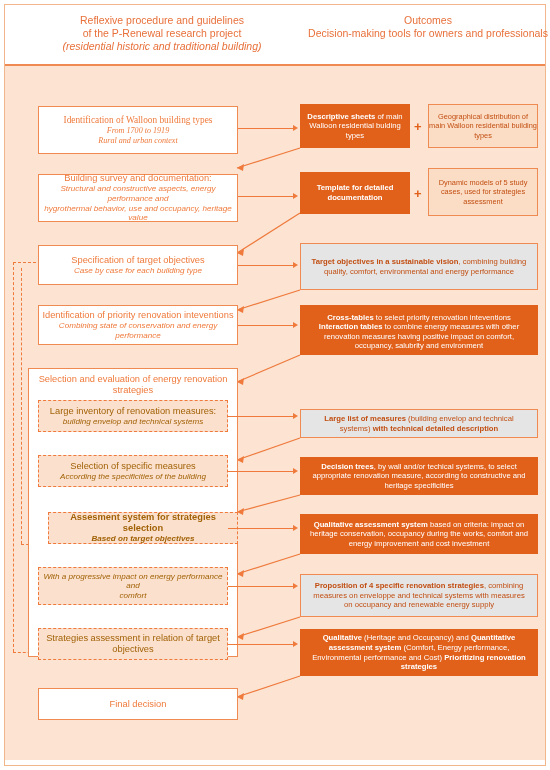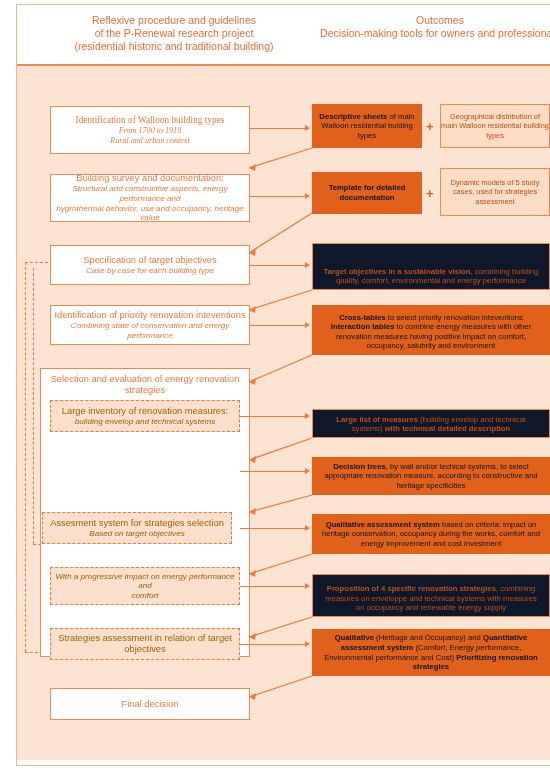--- a/index.html
+++ b/index.html
@@ -2,38 +2,38 @@
 <html><head>
 <meta charset="utf-8">
 <style>
   html,body{margin:0;padding:0;}
   body{
     width:550px;height:770px;
     background:#ffffff;
     font-family:"Liberation Sans", sans-serif;
     overflow:hidden;
   }
-  #root{position:relative;width:496px;height:770px;margin-left:12px;}
+  #root{position:relative;width:496px;height:770px;}
 
   
   .outer-frame{
     position:absolute;left:4px;top:4px;width:542px;height:762px;
     border:1px solid #f2b68c;box-sizing:border-box;background:#fff;
   }
   .header-band{
     position:absolute;left:5px;top:5px;width:540px;height:58px;
     background:#ffffff;
   }
   .hdr-col{
     position:absolute;text-align:center;color:#e8703a;
     font-size:10.5px;line-height:13px;
   }
   .hdr-left{left:22px;top:9px;width:270px;}
   .hdr-right{left:300px;top:9px;width:246px;}
-  .hdr-ital{}
+  .hdr-ital{font-style:italic;}
 
   .body-band{
     position:absolute;left:5px;top:64px;width:540px;height:694px;
     background:#fce3d2;border-top:2px solid #ef8b52;
   }
 
   
   .box{
     position:absolute;box-sizing:border-box;
     display:flex;flex-direction:column;align-items:center;justify-content:center;
@@ -59,31 +59,30 @@
   
   .dbox{
     background:#fbe0cd;border:1.4px dashed #ef7a3c;
     color:#a16207;
   }
   .dbox .t1{font-size:9.3px;line-height:11px;}
   .dbox .t2{font-size:8.1px;line-height:9.6px;font-style:italic;}
 
   
   .obox{
-    background:#e1601a;color:#0f172a;border:1px solid #e1601a;
+    background:#e1601a;color:#ffffff;border:1px solid #e1601a;
     padding:3px 6px;
   }
   .obox .tx{font-size:7.7px;line-height:9.6px;}
   .obox b{font-weight:bold;}
 
   
   .pbox{
-    background:#0f172a;border:1.3px solid #ef8b52;color:#c24f13;
+    background:#e5e5e5;border:1.3px solid #ef8b52;color:#c24f13;
     padding:3px 10px;
-    justify-content:flex-end;
   }
   .pbox .tx{font-size:7.7px;line-height:9.6px;}
   .pbox b{font-weight:bold;}
 
   
   .sbox{
     background:#fbdcc4;border:1.3px solid #ef8b52;color:#c24f13;
     padding:2px 0;
   }
   .sbox .tx{font-size:7.4px;line-height:9.4px;}
@@ -207,24 +206,28 @@
     </div>
   </div>
 
   <div class="box dbox" style="left:38px;top:400px;width:190px;height:32px;">
     <div class="t1">Large inventory of renovation measures:</div>
     <div class="t2">building envelop and technical systems</div>
   </div>
 
   <div class="darrow" style="left:131px;top:434px;"></div>
 
+  <div class="box dbox" style="left:38px;top:455px;width:190px;height:32px;">
+    <div class="t1">Selection of specific measures</div>
+    <div class="t2">According the specificities of the building</div>
+  </div>
 
   <div class="darrow" style="left:131px;top:489px;"></div>
 
-  <div class="box dbox" style="left:30px;top:512px;width:190px;height:32px;">
+  <div class="box dbox" style="left:48px;top:512px;width:190px;height:32px;font-weight:bold;">
     <div class="t1">Assesment system for strategies selection</div>
     <div class="t2">Based on target objectives</div>
   </div>
 
   <div class="darrow" style="left:131px;top:546px;"></div>
 
   <div class="box dbox" style="left:38px;top:567px;width:190px;height:38px;">
     <div class="t2">With a progressive impact on energy performance and</div>
     <div class="t2">comfort</div>
   </div>

